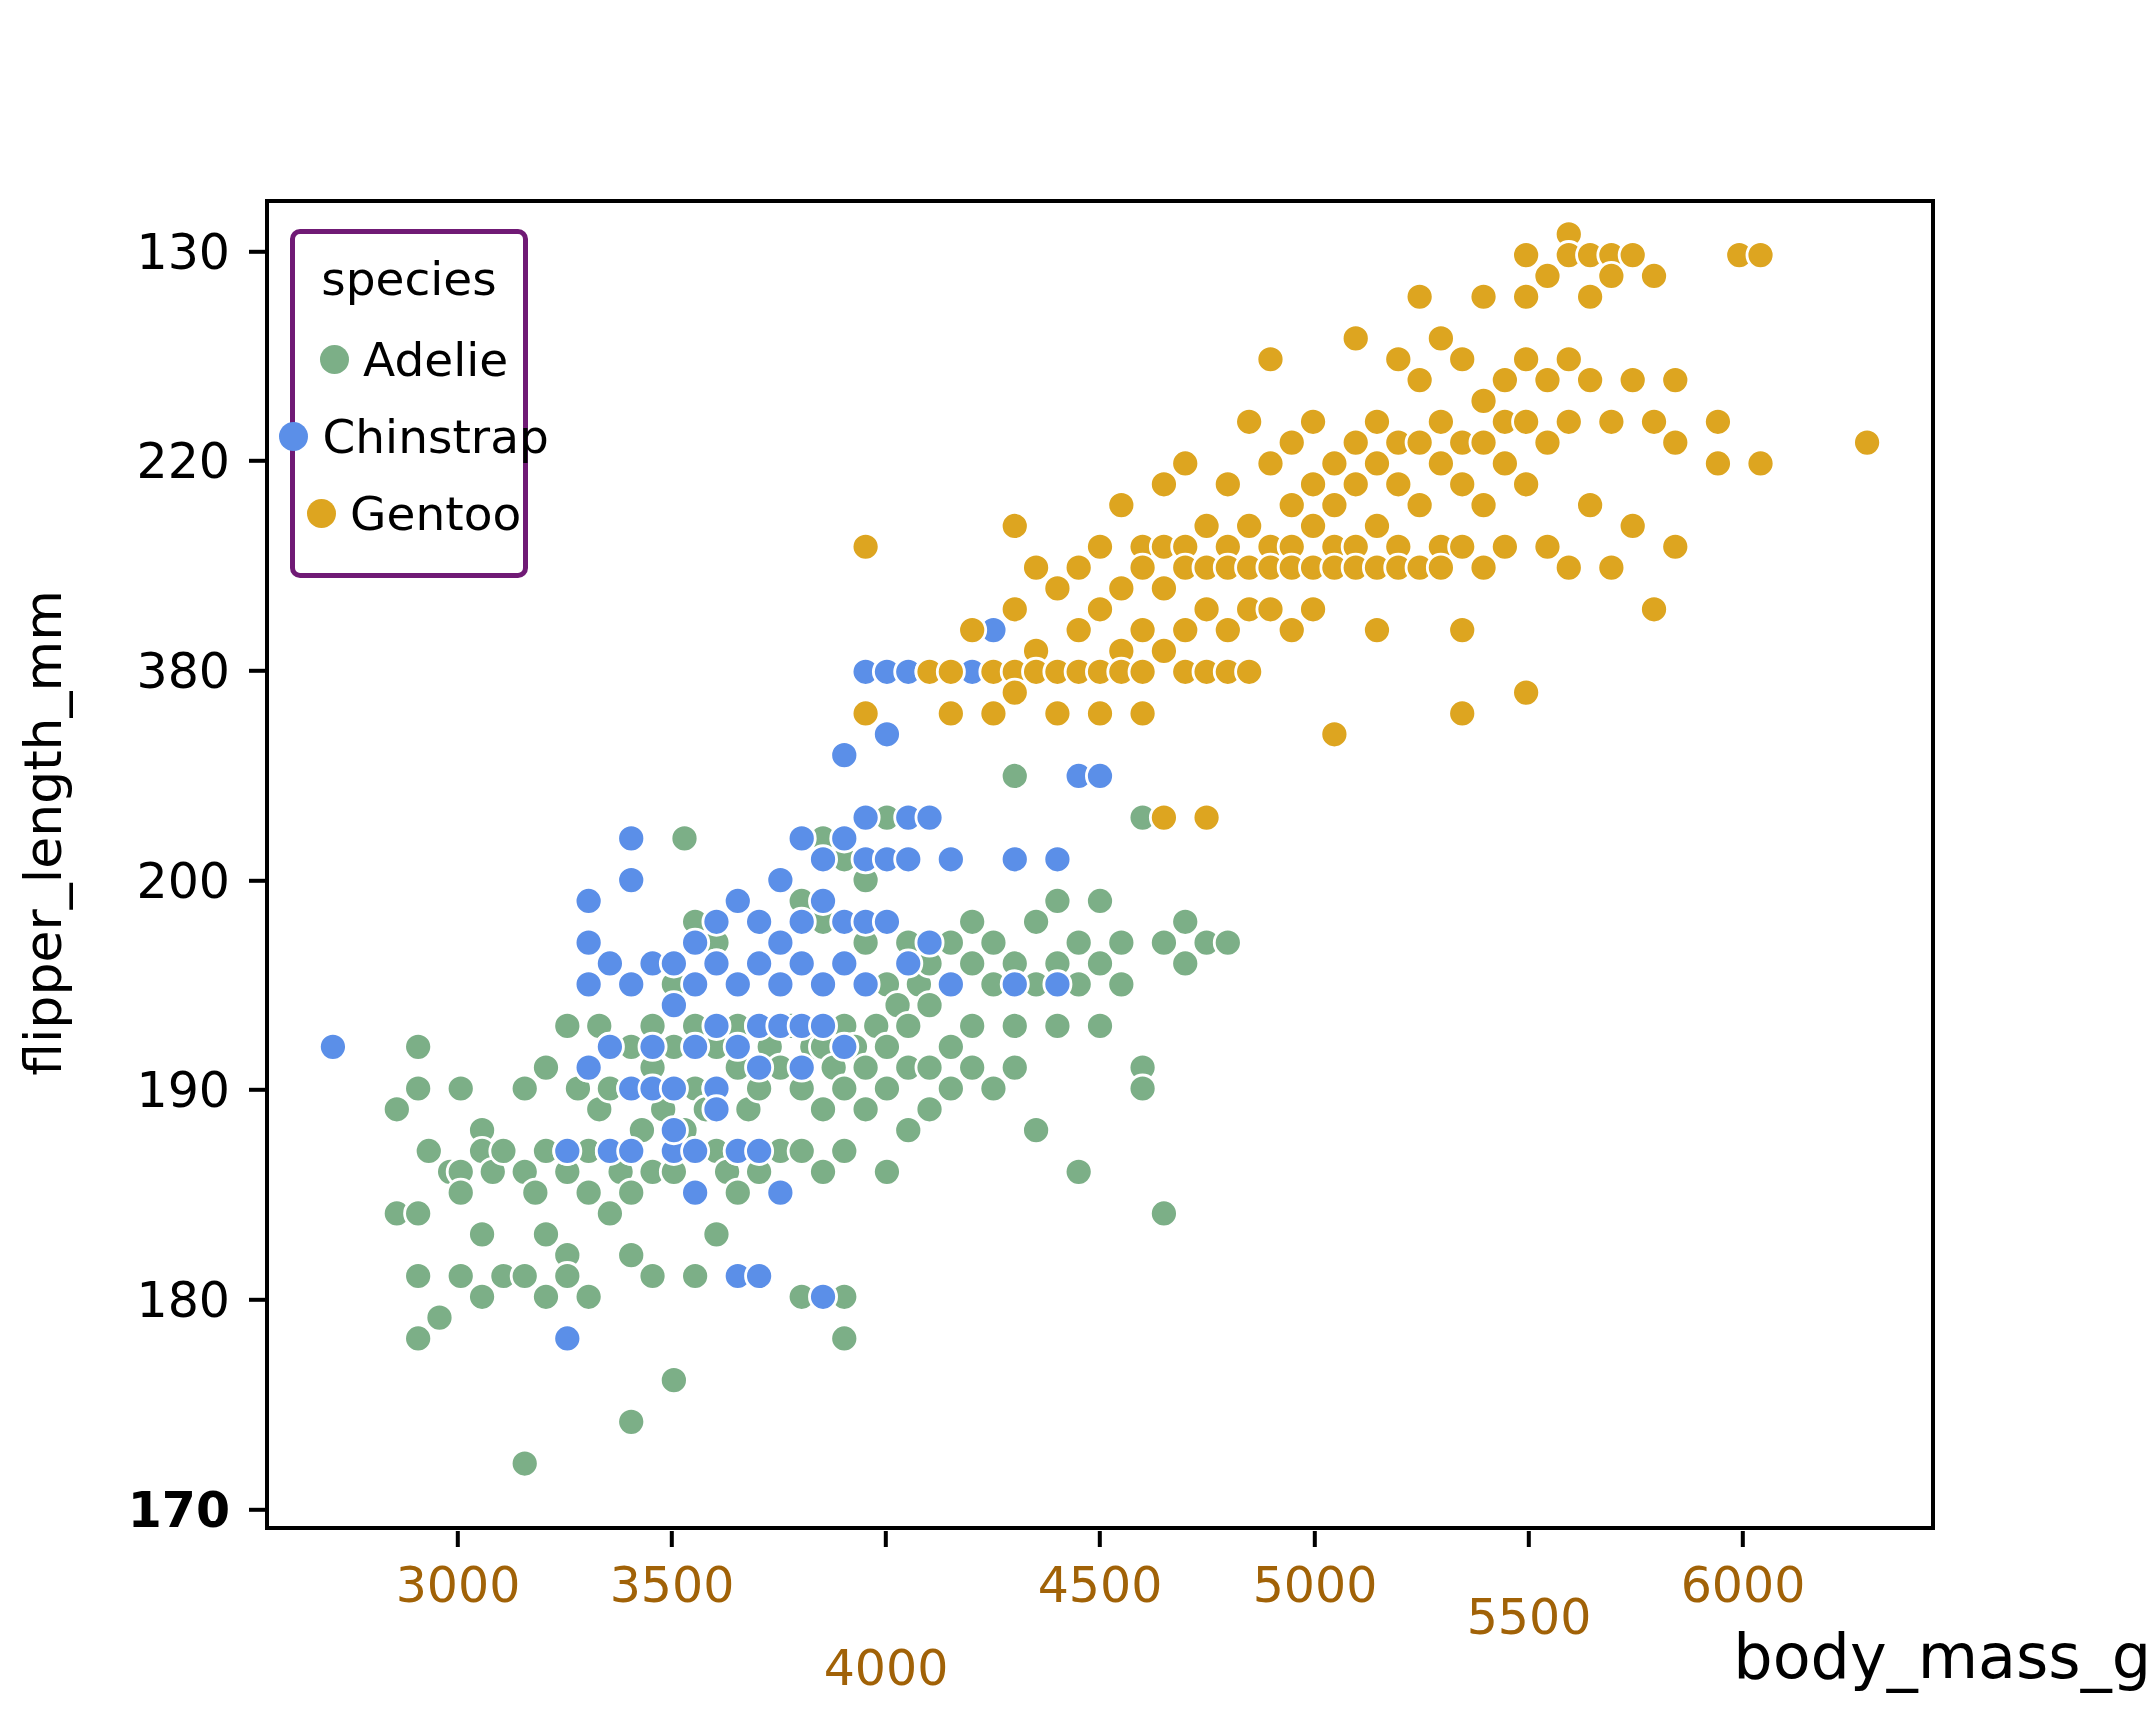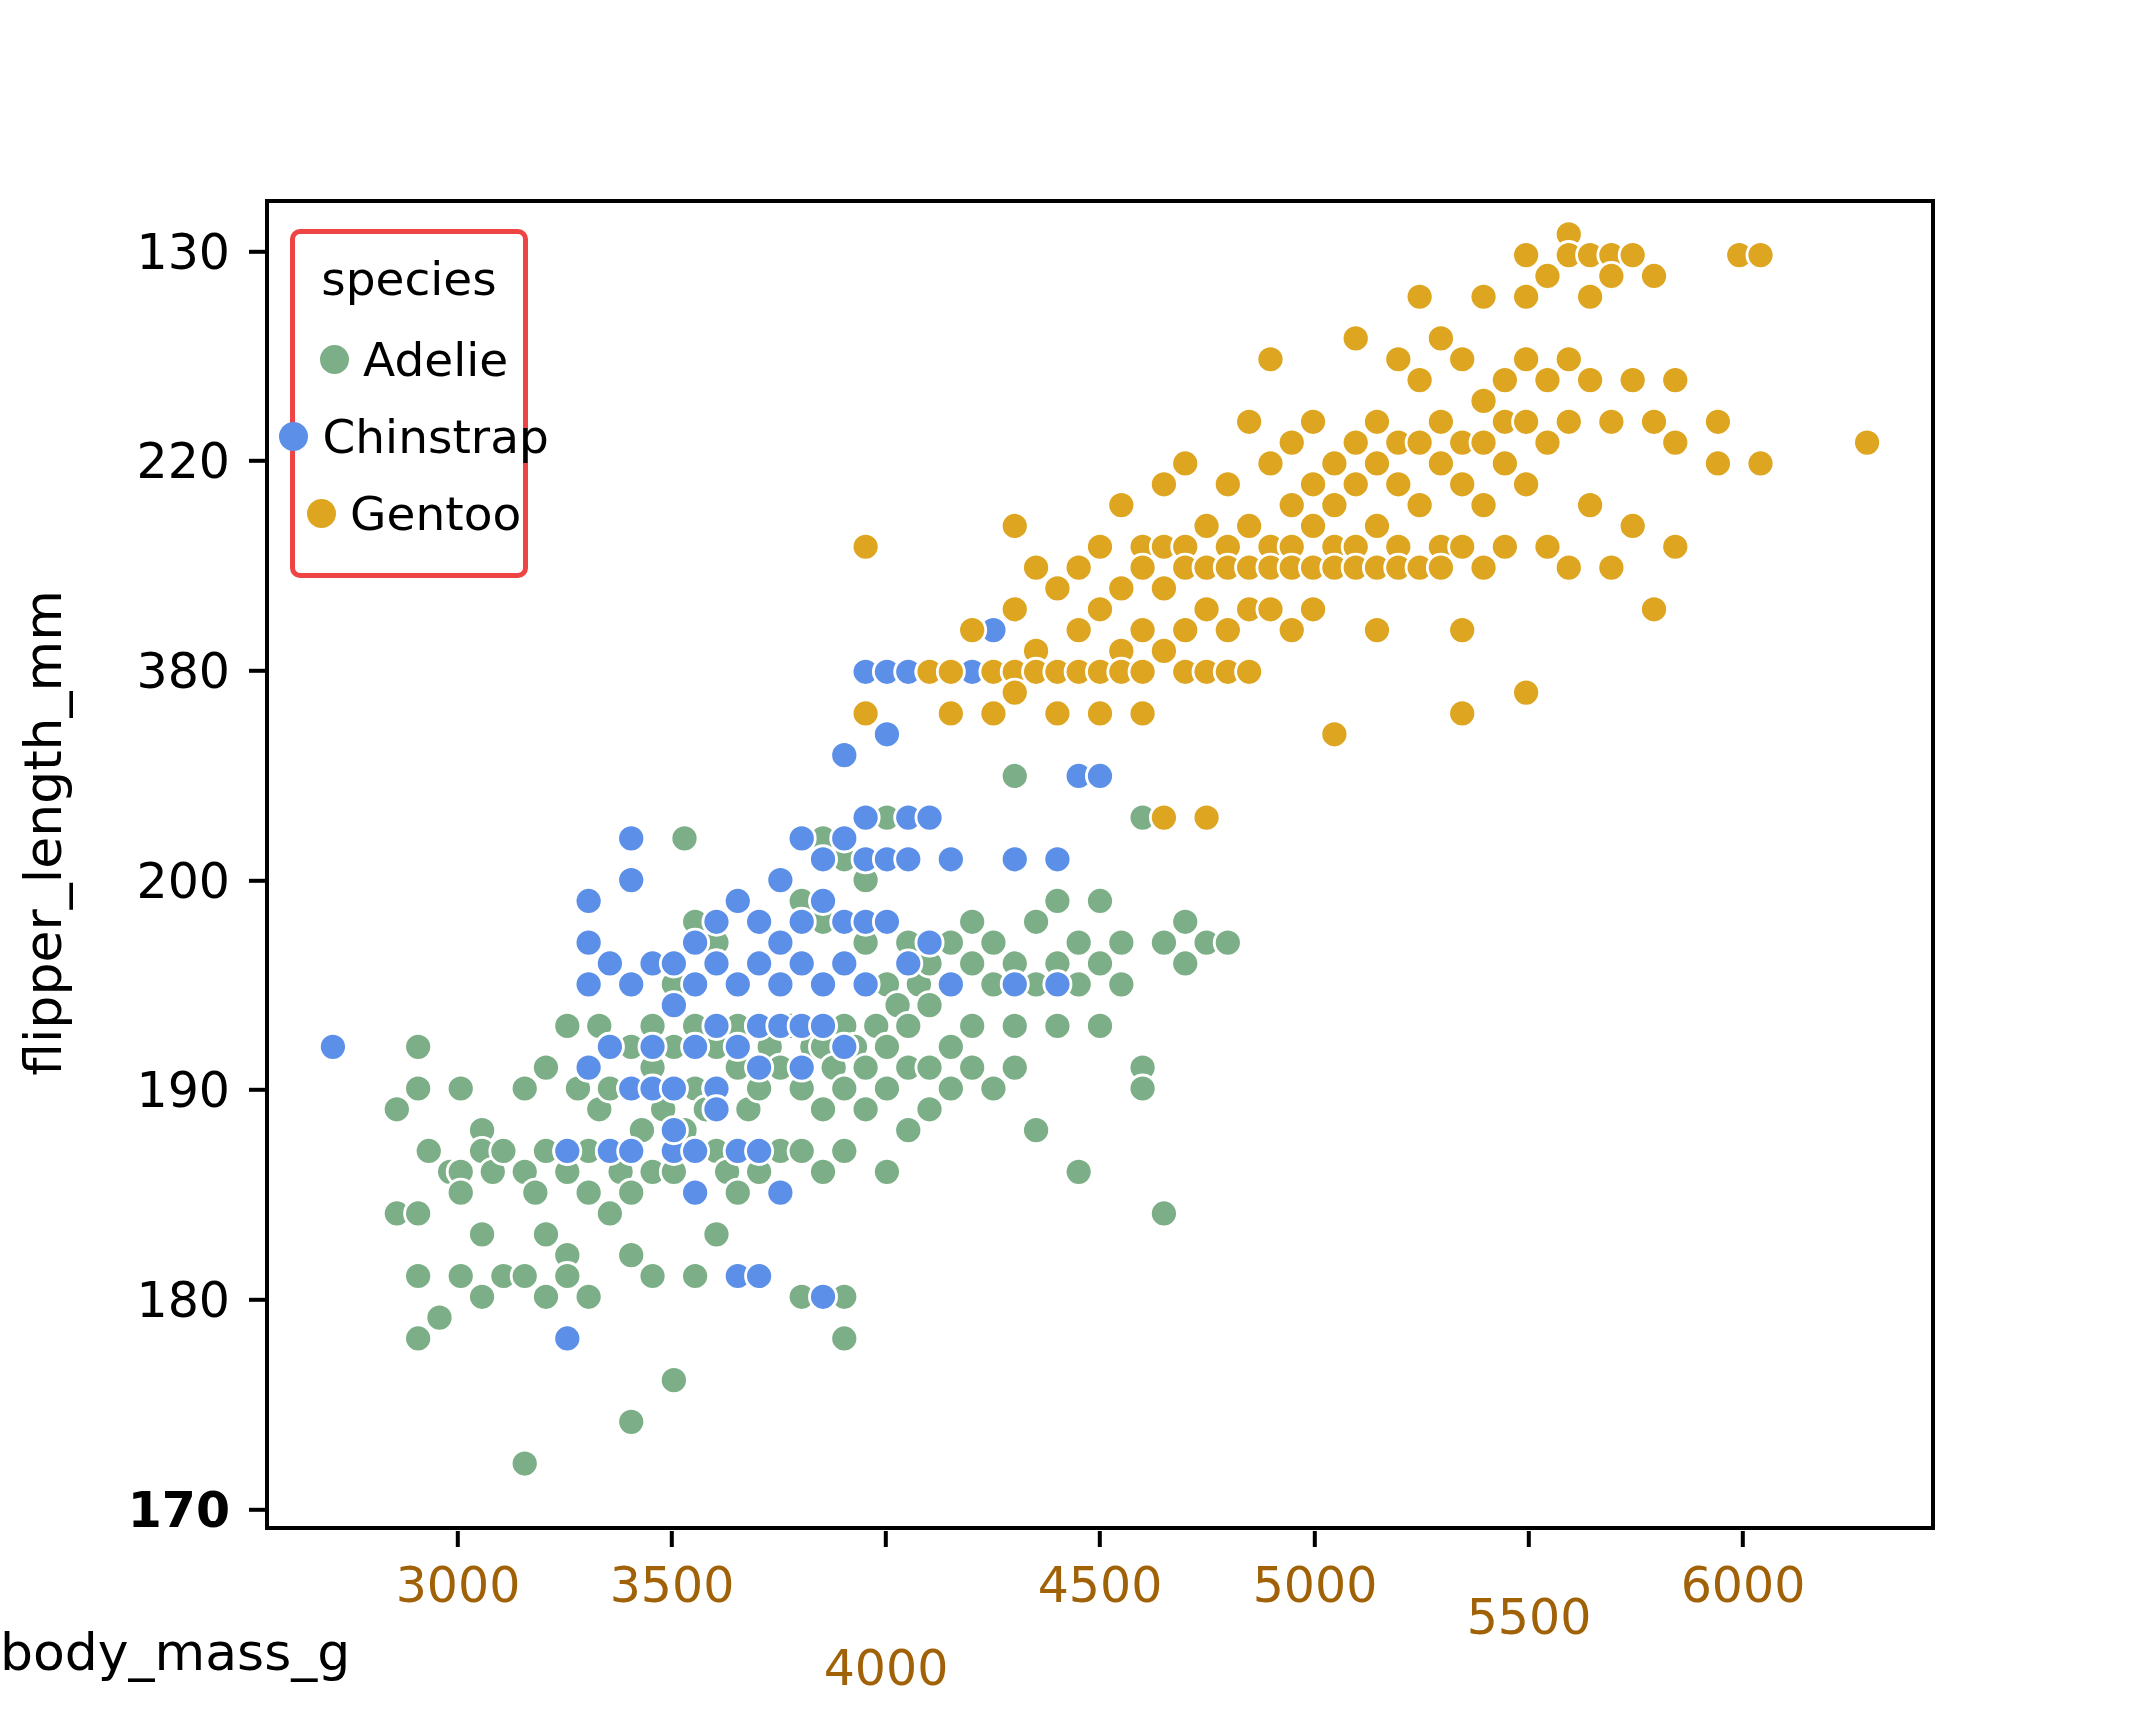--- a/index.html
+++ b/index.html
@@ -66,22 +66,22 @@
     transform: translateY(-50%);
     line-height: 1;
   }
 
   
   #xlabel {
     position: absolute;
     left: 0;
     width: 2151px;
     top: 1626px;
-    text-align: left;
-    font-size: 52px;
+    text-align: right;
+    font-size: 62px;
     color: #000000;
     line-height: 1;
   }
   #ylabel {
     position: absolute;
     left: -617px;
     top: 807px;
     width: 1319px;
     text-align: center;
     font-size: 52px;
@@ -92,21 +92,21 @@
   }
 
   
   #legend {
     position: absolute;
     left: 290px;
     top: 229px;
     width: 238px;
     box-sizing: border-box;
     background: #ffffff;
-    border: 5px solid #ef4444;
+    border: 5px solid #701a75;
     border-radius: 10px;
     padding: 17px 18.6px 21.5px 18.6px;
   }
   #legend-title {
     font-size: 47px;
     color: #000000;
     text-align: center;
     margin: 4.3px 0 18.6px 0;
     line-height: 1;
   }

